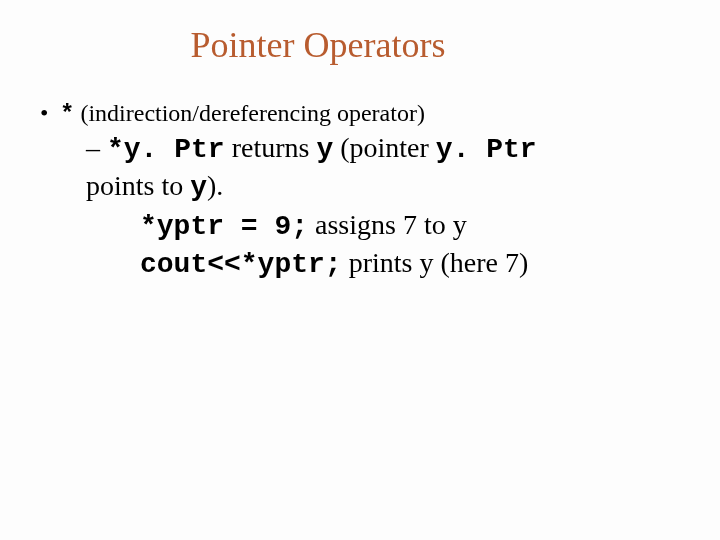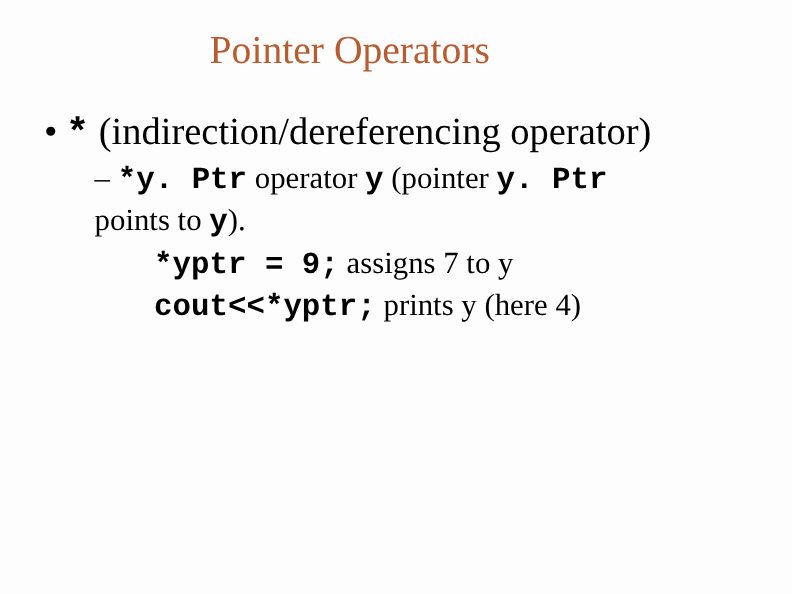--- a/index.html
+++ b/index.html
@@ -19,21 +19,21 @@
     padding: 20px 30px 20px 30px;
   }
   .title {
     text-align: center;
     font-size: 36px;
     color: #b85c2f;
     margin: 4px 0 24px 0;
     font-weight: normal;
   }
   .bullet1 {
-    font-size: 35px;
+    font-size: 24px;
     margin-left: 10px;
     line-height: 1.25;
     margin-top: 32px;
   }
   .bullet1 .dot {
     display: inline-block;
     width: 20px;
   }
   .sub {
     font-size: 28px;
@@ -56,25 +56,25 @@
 <div class="slide">
 
   <div class="title">Pointer Operators</div>
 
   <div class="bullet1">
     <span class="dot">•</span><span class="mono">*</span><span> (indirection/dereferencing operator)</span>
   </div>
 
 
   <div class="sub">
-    <span>– </span><span class="mono">*y. Ptr</span><span> operator </span><span class="mono">y</span><span> (pointer </span><span class="mono">y. Ptr</span><span> points to </span><span class="mono">y</span><span>).</span>
+    <span>– </span><span class="mono">*y. Ptr</span><span> returns </span><span class="mono">y</span><span> (pointer </span><span class="mono">y. Ptr</span><span> points to </span><span class="mono">y</span><span>).</span>
   </div>
 
   <div class="sub2">
     <span class="mono">*yptr = 9;</span><span>  assigns 7 to y</span>
   </div>
 
   <div class="sub2">
-    <span class="mono">cout&lt;&lt;*yptr;</span><span>  prints y (here 4)</span>
+    <span class="mono">cout&lt;&lt;*yptr;</span><span>  prints y (here 7)</span>
   </div>
 
 
 </div>
 
 </body></html>

